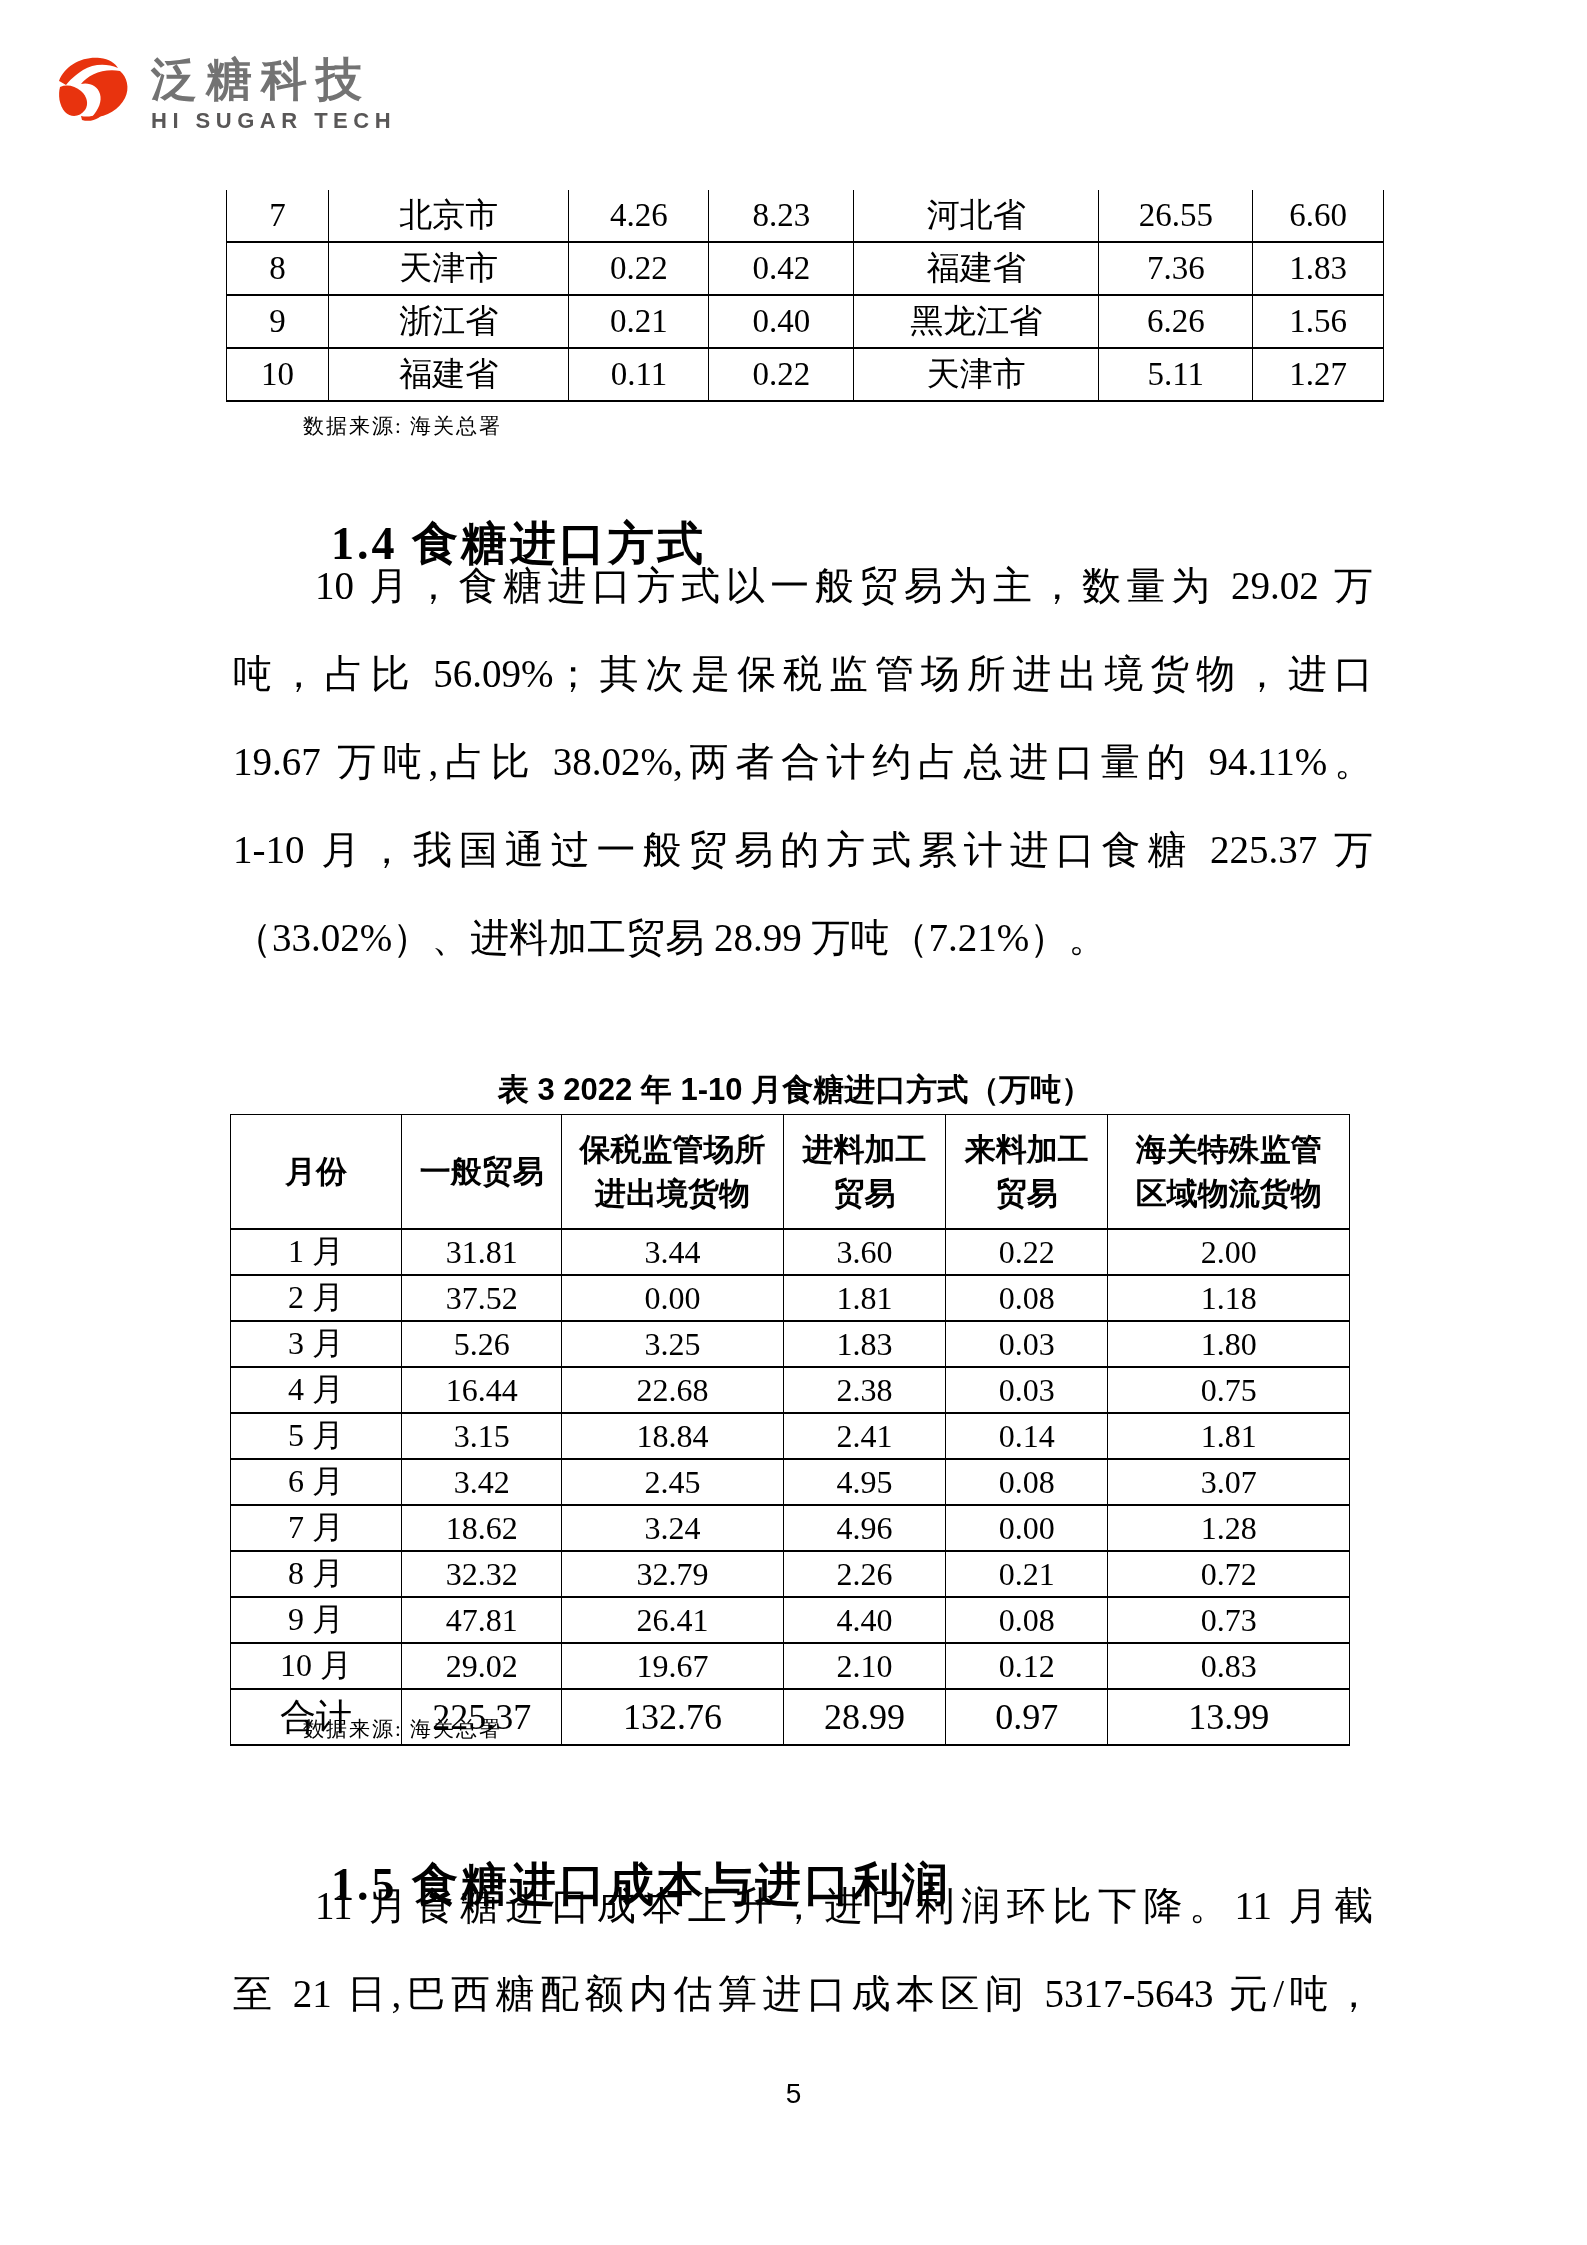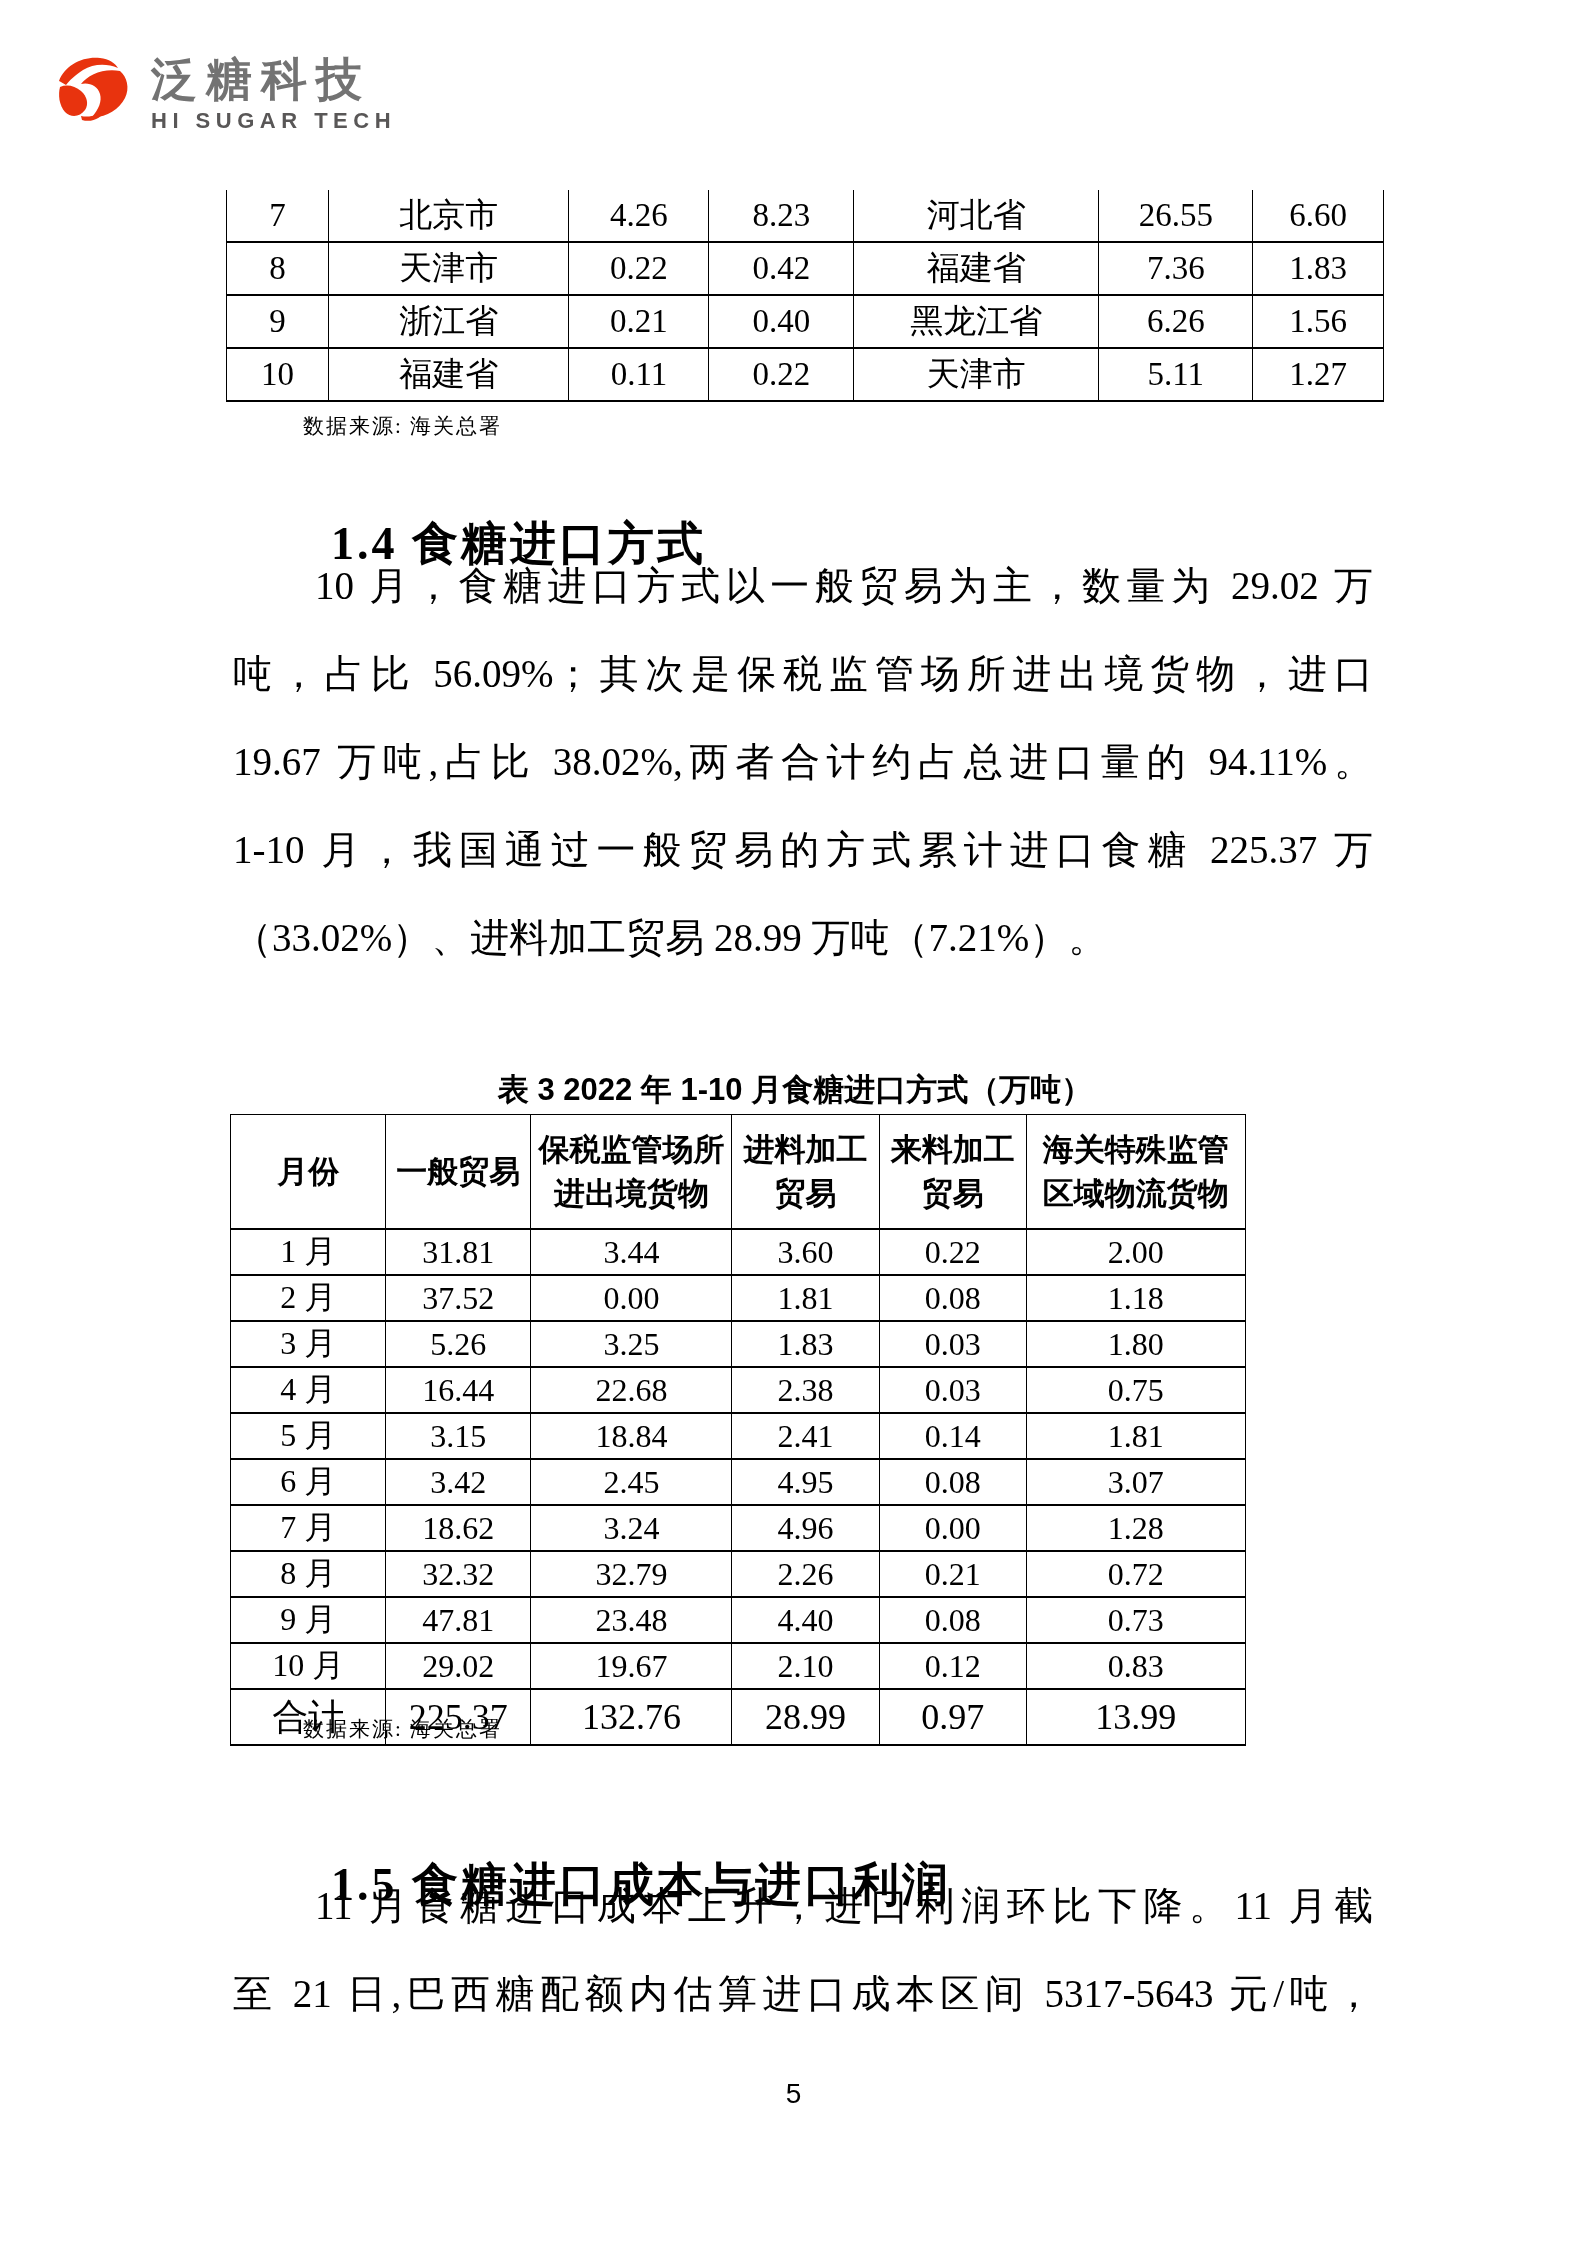--- a/index.html
+++ b/index.html
@@ -31,21 +31,21 @@
     border:1.5px solid #000;border-bottom-width:2.5px;
     text-align:center;vertical-align:middle;padding:0;
     overflow:hidden;white-space:nowrap;
   }
   .top-table{left:226px;top:190px;width:1158px;}
   .top-table td{height:51px;font-size:33px;}
   .top-table tr:first-child td{border-top:none;}
   .ttc1{width:8.8%}.ttc2{width:20.8%}.ttc3{width:12.1%}.ttc4{width:12.5%}
   .ttc5{width:21.2%}.ttc6{width:13.3%}.ttc7{width:11.3%}
 
-  .t3{left:230px;top:1114px;width:1016px;}
+  .t3{left:230px;top:1114px;width:1120px;}
   .t3 th{
     height:113px;font-size:31px;line-height:44px;font-weight:700;
     font-family:"Liberation Sans","DejaVu Sans",sans-serif;
     white-space:pre-line;border-bottom-width:2.5px;
   }
   .t3 td{height:41px;font-size:32px;}
   .t3 tbody tr:last-child td{height:54px;font-size:36px;}
   .t3c1{width:15.3%}.t3c2{width:14.3%}.t3c3{width:19.8%}
   .t3c4{width:14.5%}.t3c5{width:14.5%}.t3c6{width:21.6%}
 
@@ -249,21 +249,21 @@
           <td>8 月</td>
           <td>32.32</td>
           <td>32.79</td>
           <td>2.26</td>
           <td>0.21</td>
           <td>0.72</td>
         </tr>
         <tr>
           <td>9 月</td>
           <td>47.81</td>
-          <td>23.48</td>
+          <td>26.41</td>
           <td>4.40</td>
           <td>0.08</td>
           <td>0.73</td>
         </tr>
         <tr>
           <td>10 月</td>
           <td>29.02</td>
           <td>19.67</td>
           <td>2.10</td>
           <td>0.12</td>

